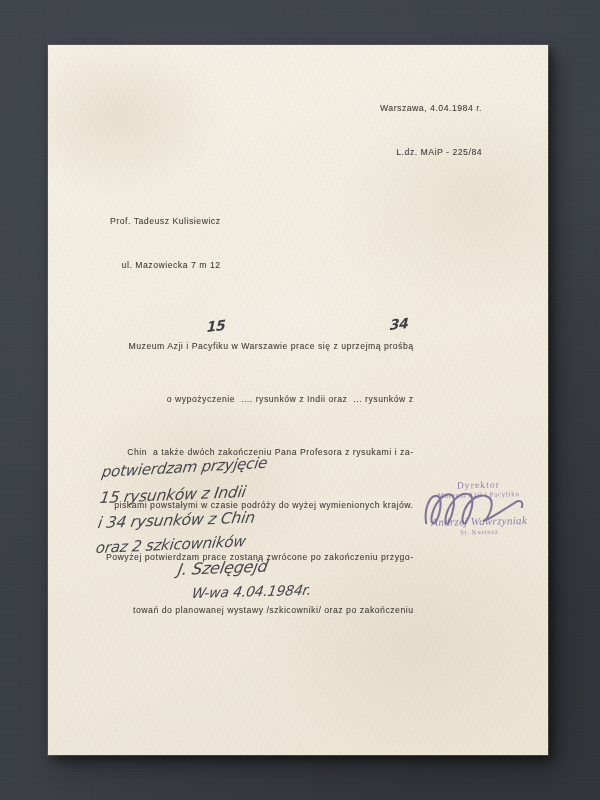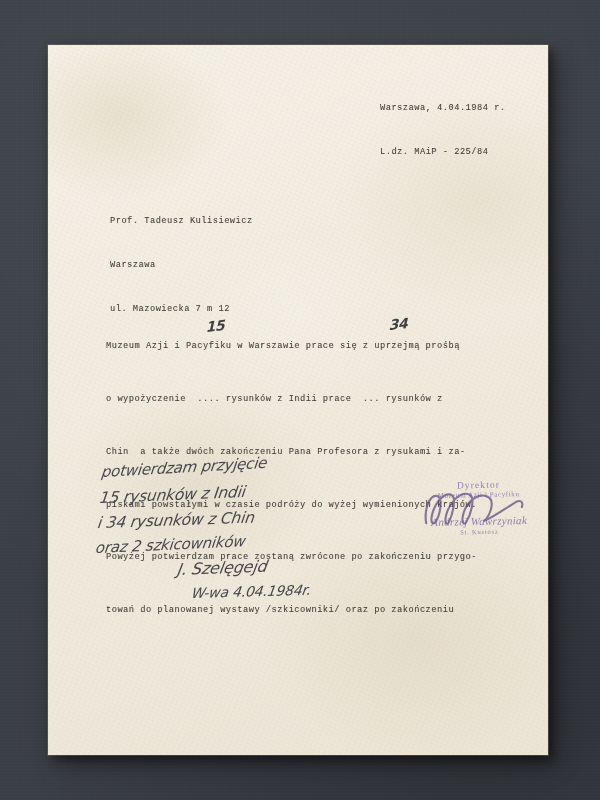--- a/index.html
+++ b/index.html
@@ -74,28 +74,29 @@
 
   #page {
     position: absolute;
     inset: 0;
     z-index: 3;
   }
 
   
   .tw {
     position: absolute;
-    font-family: Liberation Mono, monospace;
+    font-family: Liberation Sans, sans-serif;
     font-size: 8.6px;
     line-height: 14.6px;
     letter-spacing: 0.55px;
     color: #35332f;
     white-space: pre;
     opacity: 0.93;
     text-shadow: 0.35px 0.3px 0.4px rgba(90,84,72,0.35);
+    text-align: right;
   }
 
   #header-block { left: 332px; top: 27px; }
   #address-block { left: 62px; top: 140px; }
   #body-block { left: 58px; top: 258px; line-height: 17.6px; }
 
   
   .hand {
     position: absolute;
     font-family: "DejaVu Sans", sans-serif;
@@ -200,27 +201,26 @@
 <div id="sheet">
   <div id="page">
 
     <div id="header-block" class="tw">
       <div>Warszawa, 4.04.1984 r.</div>
       <div>L.dz. MAiP - 225/84</div>
     </div>
 
     <div id="address-block" class="tw">
       <div>Prof. Tadeusz Kulisiewicz</div>
-      <div>Warszawa</div>
       <div>ul. Mazowiecka 7 m 12</div>
     </div>
 
     <div id="body-block" class="tw">
       <div>Muzeum Azji i Pacyfiku w Warszawie prace się z uprzejmą prośbą</div>
-      <div>o wypożyczenie  .... rysunków z Indii prace  ... rysunków z</div>
+      <div>o wypożyczenie  .... rysunków z Indii oraz  ... rysunków z</div>
       <div>Chin  a także dwóch zakończeniu Pana Profesora z rysukami i za-</div>
       <div>piskami powstałymi w czasie podróży do wyżej wymienionych krajów.</div>
       <div>Powyżej potwierdzam prace zostaną zwrócone po zakończeniu przygo-</div>
       <div>towań do planowanej wystawy /szkicowniki/ oraz po zakończeniu</div>
     </div>
 
     <div id="num-india" class="hand inline-num">15</div>
     <div id="num-china" class="hand inline-num">34</div>
 
     <div id="note">

